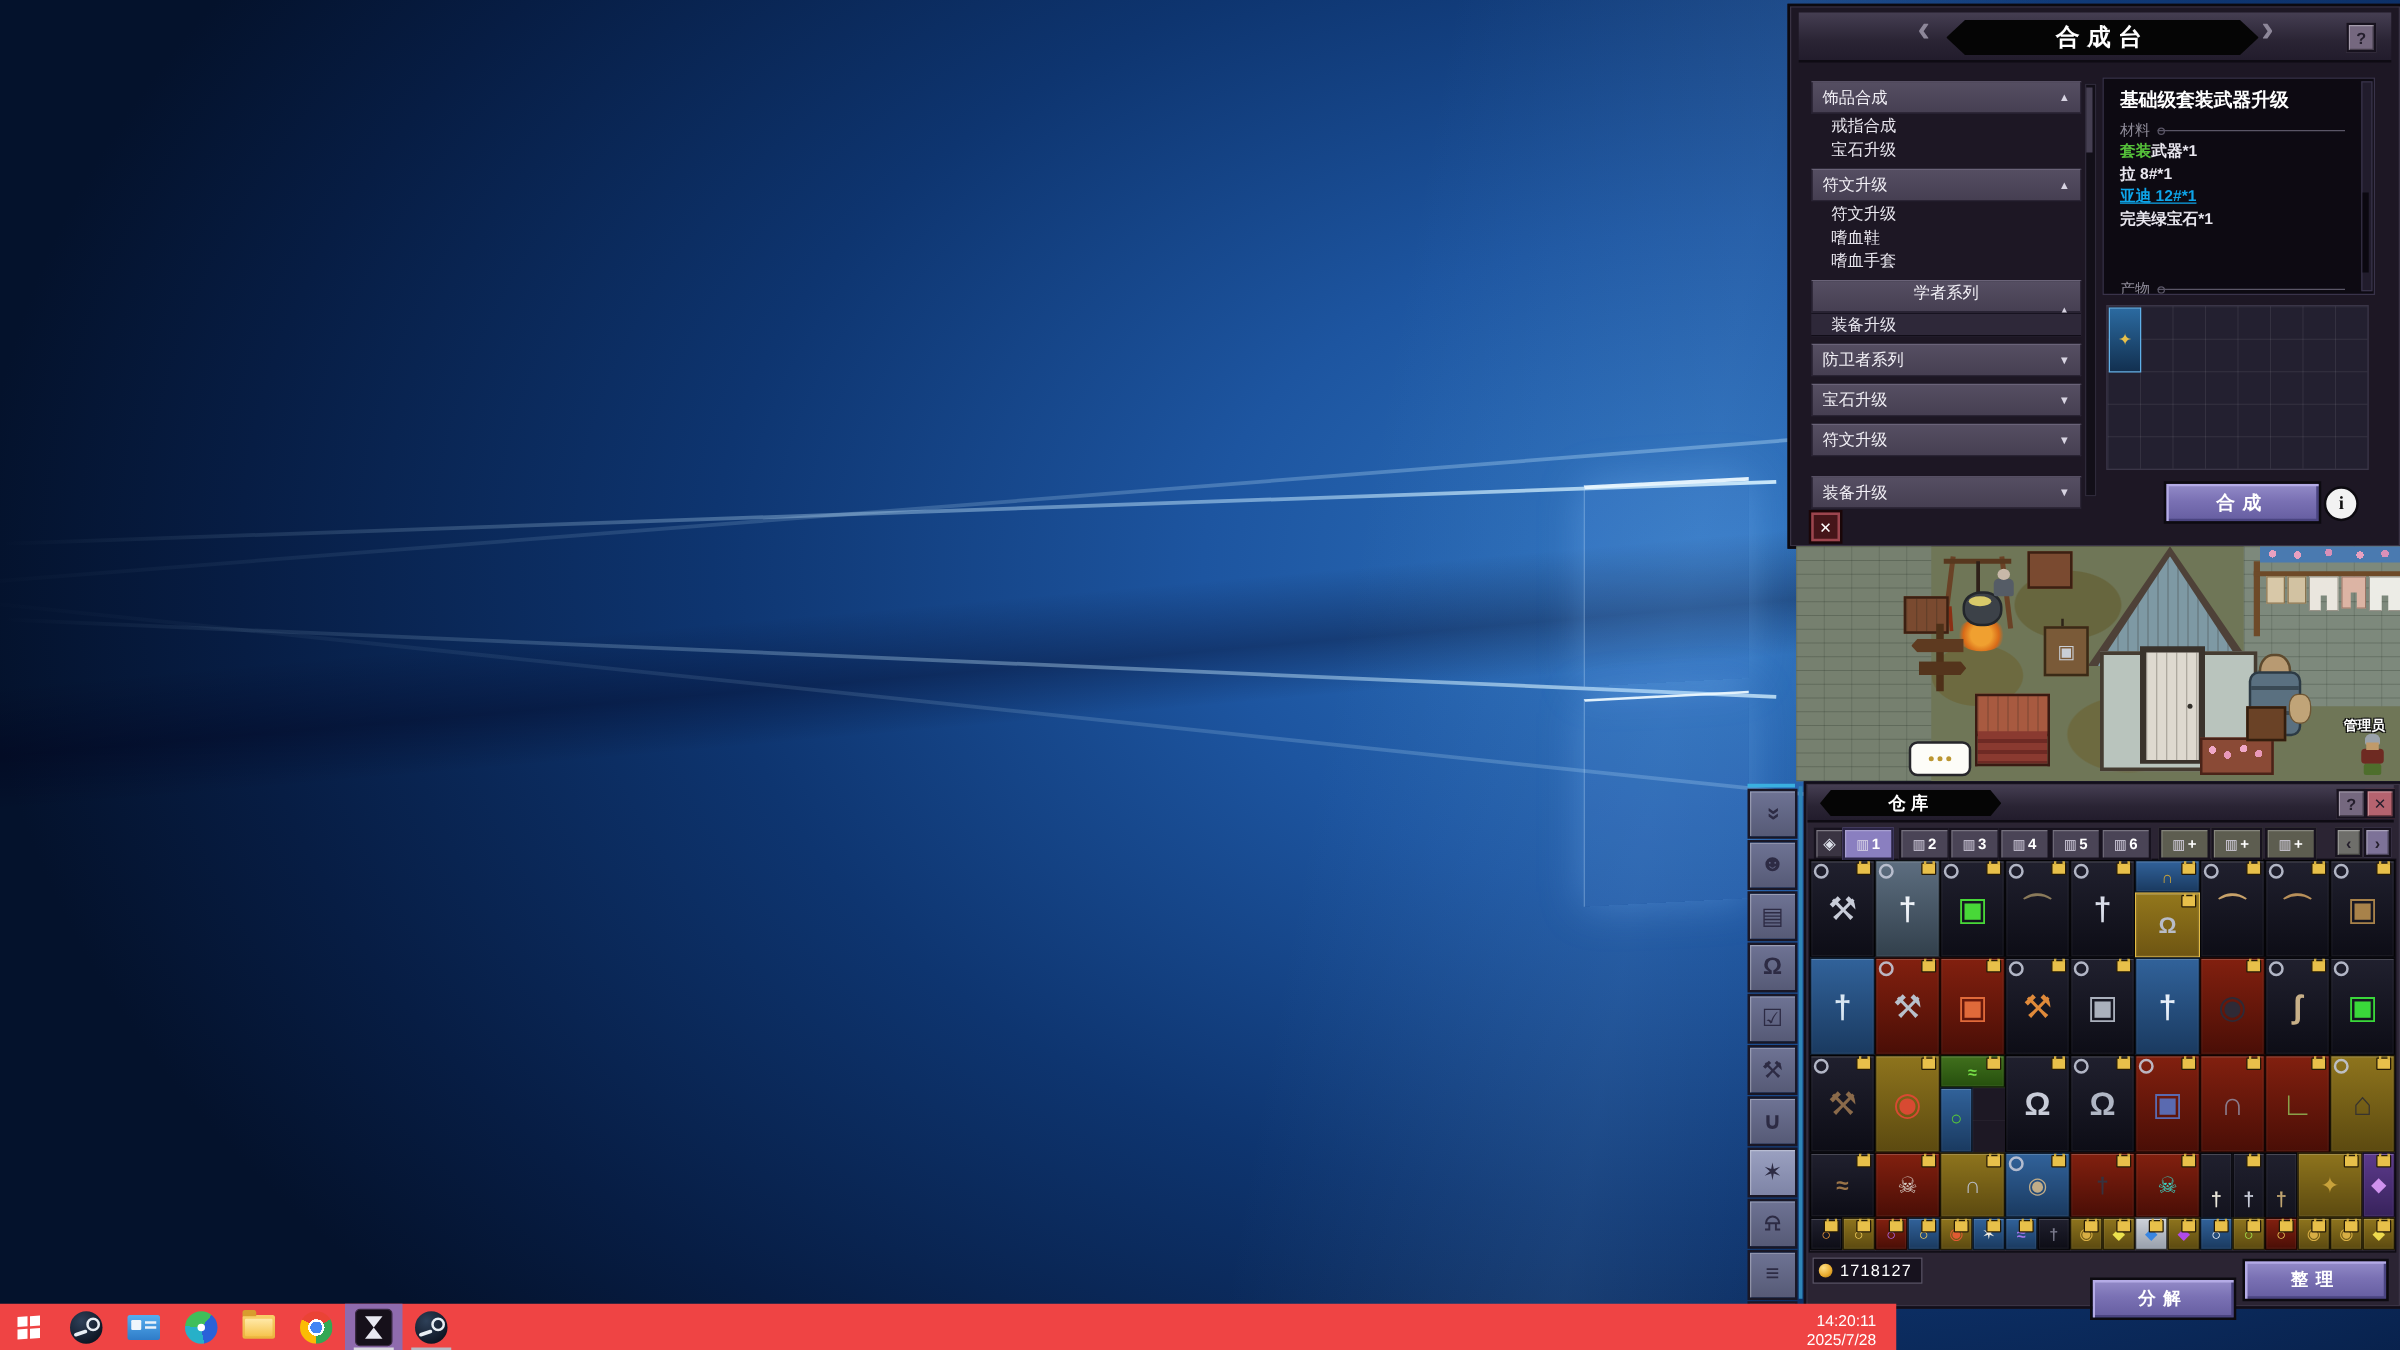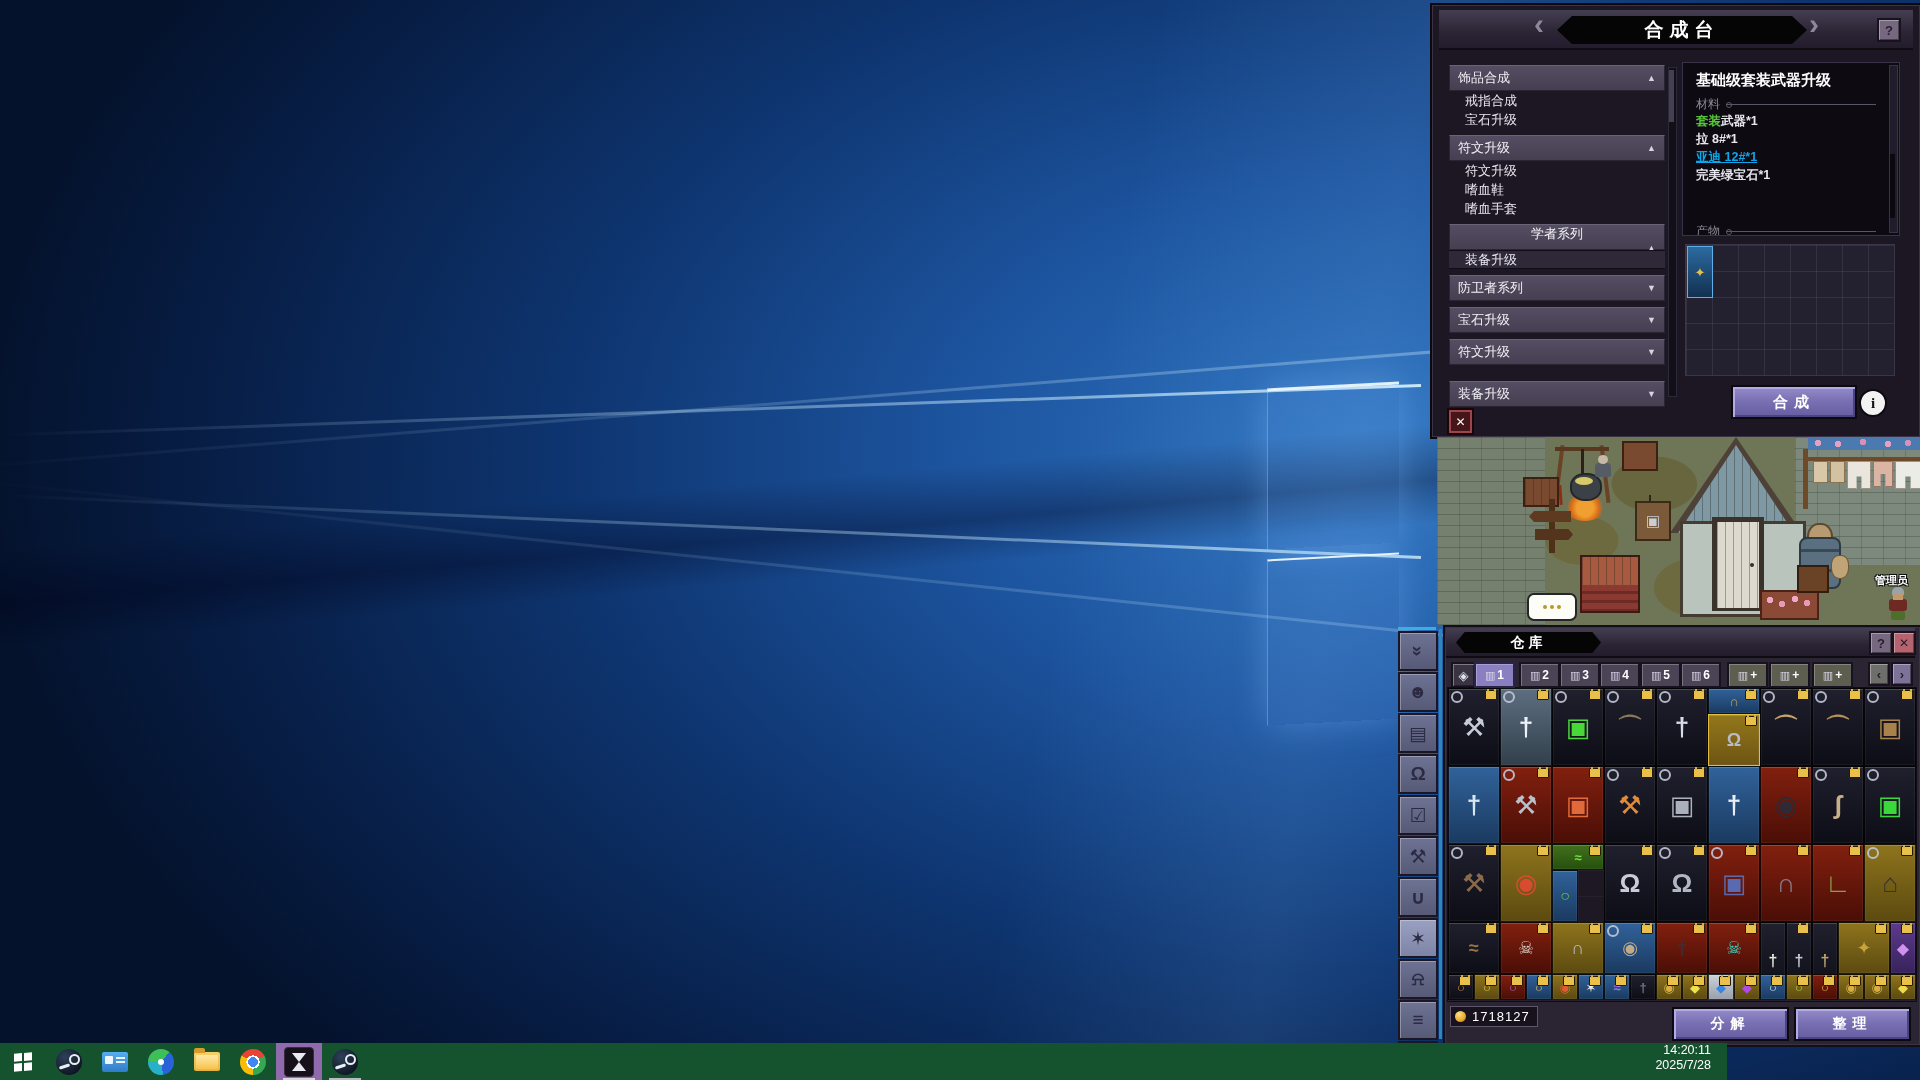--- a/index.html
+++ b/index.html
@@ -93,25 +93,25 @@
   .bg-green{background:linear-gradient(180deg,#41701d,#26500e);}
   .bg-purple{background:linear-gradient(180deg,#5c3a8c,#38235c);}
   .bg-white{background:linear-gradient(180deg,#cdd1d8,#98a0ab);}
   .lockb{position:absolute;top:1px;right:2px;width:10px;height:8px;background:#e8c04a;border:1px solid #241a06;border-radius:1px;}
   .lockb:before{content:"";position:absolute;top:-5px;left:1px;width:5px;height:4px;border:2px solid #d8b240;border-bottom:none;border-radius:4px 4px 0 0;}
   .ringb{position:absolute;top:2px;left:2px;width:8px;height:8px;border:2px solid #c2c6d6;border-radius:50%;opacity:.9;}
   #ware-bottom{position:absolute;left:2px;top:377px;width:468px;height:38px;}
   #coinbox{position:absolute;left:3px;top:2px;width:86px;height:19px;border:1px solid #5c5668;background:#17121e;display:flex;align-items:center;}
   #coin{width:11px;height:11px;border-radius:50%;background:radial-gradient(circle at 35% 30%,#ffe084,#e8a92c 60%,#9a6a10);margin:0 6px 0 4px;}
   #coin-val{color:#fff;font-size:13px;letter-spacing:1px;}
-  #btn-decompose{left:225px;top:3px;width:113px;height:30px;font-size:14px;}
+  #btn-decompose{left:225px;top:18px;width:113px;height:30px;font-size:14px;}
   #btn-sort{left:347px;top:3px;width:113px;height:30px;font-size:14px;}
   .cyan-strip{position:absolute;background:#2f86b8;}
   
-  #taskbar{position:absolute;left:0;top:1043px;width:1727px;height:37px;background:#14532d;display:flex;align-items:flex-start;}
+  #taskbar{position:absolute;left:0;top:1043px;width:1517px;height:37px;background:#ef4444;display:flex;align-items:flex-end;}
   .tb-slot{width:46px;height:37px;display:flex;align-items:center;justify-content:center;cursor:pointer;position:relative;}
   .tb-slot.active{background:#8f6bae;}
   .runline{position:absolute;bottom:0;left:7px;right:7px;height:2px;background:#d8d8e0;}
   #win-logo{width:18px;height:18px;display:grid;grid-template-columns:8px 8px;grid-template-rows:8px 8px;gap:2px;transform:skewY(-4deg);}
   #win-logo i{background:#fff;}
   .steam-ic{width:26px;height:26px;border-radius:50%;background:radial-gradient(circle at 35% 30%,#2e4058,#0e1624 75%);position:relative;}
   .steam-ic:before{content:"";position:absolute;left:13px;top:5px;width:7px;height:7px;border:2px solid #e8eef4;border-radius:50%;}
   .steam-ic:after{content:"";position:absolute;left:3px;top:16px;width:11px;height:3px;background:#e8eef4;border-radius:2px;transform:rotate(-18deg);}
   #contacts-ic{width:26px;height:20px;background:linear-gradient(180deg,#56aef0,#2f7cc8);border-radius:2px;position:relative;}
   #contacts-ic:before{content:"";position:absolute;left:3px;top:4px;width:8px;height:8px;background:#f0f6fc;border-radius:1px;}

